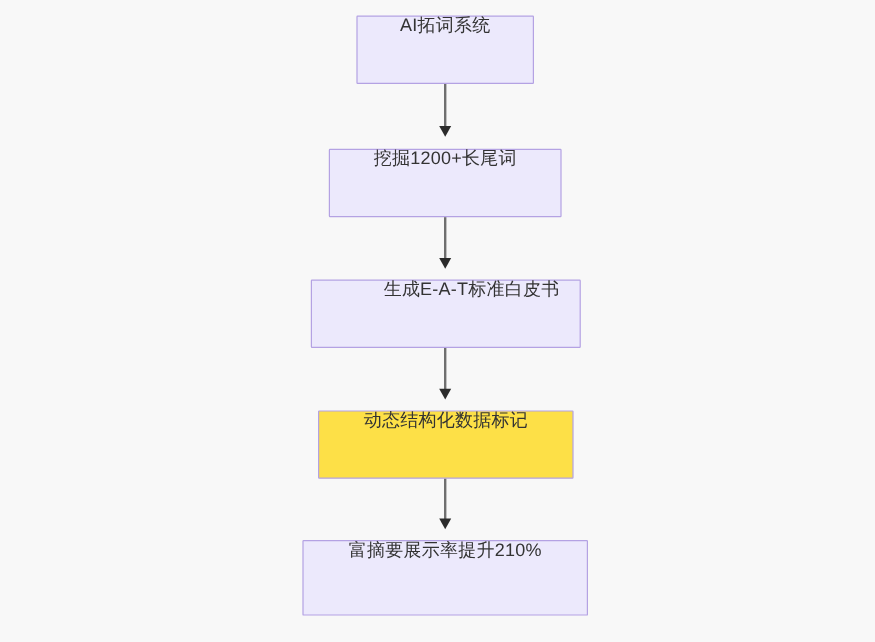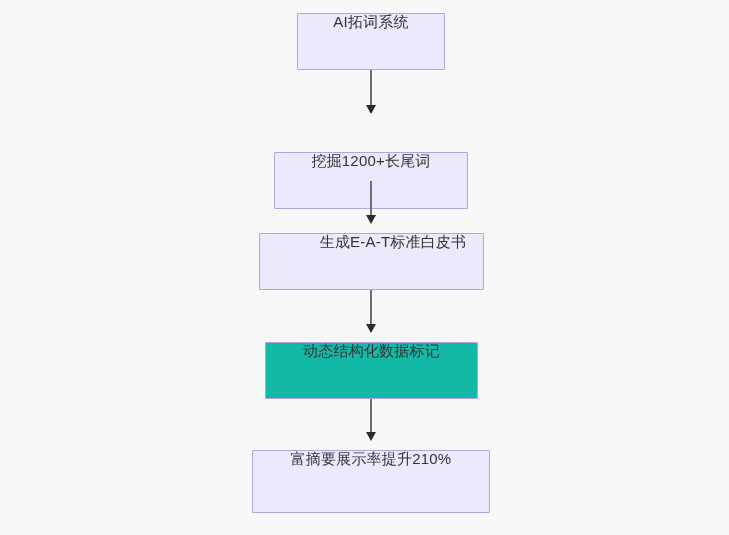--- a/index.html
+++ b/index.html
@@ -66,39 +66,39 @@
 
   <div class="node" id="node-1" style="left: 297px; top: 13px; width: 148px; height: 57px; background: rgb(236, 233, 252); border-color: rgb(180, 162, 227); color: rgb(51, 51, 51);">
     <span class="node-label">AI拓词系统</span>
   </div>
 
   <div class="edge" id="edge-1" style="left: 371px; top: 70px; width: 2px; height: 44px; margin-left: -1px;">
     <div class="edge-line" style="height: 36px; background: rgb(111, 111, 111);"></div>
     <div class="edge-head" style="top: 35px; border-top-color: rgb(43, 43, 43);"></div>
   </div>
 
-  <div class="node" id="node-2" style="left: 274px; top: 124px; width: 194px; height: 57px; background: rgb(236, 233, 252); border-color: rgb(180, 162, 227); color: rgb(51, 51, 51); margin-top: 28px;">
+  <div class="node" id="node-2" style="left: 274px; top: 124px; width: 194px; height: 57px; background: rgb(236, 233, 252); border-color: rgb(180, 162, 227); color: rgb(51, 51, 51);">
     <span class="node-label">挖掘1200+长尾词</span>
   </div>
 
   <div class="edge" id="edge-2" style="left: 371px; top: 181px; width: 2px; height: 43px; margin-left: -1px;">
     <div class="edge-line" style="height: 35px; background: rgb(111, 111, 111);"></div>
     <div class="edge-head" style="top: 34px; border-top-color: rgb(43, 43, 43);"></div>
   </div>
 
   <div class="node" id="node-3" style="left: 259px; top: 233px; width: 225px; height: 57px; background: rgb(236, 233, 252); border-color: rgb(180, 162, 227); color: rgb(51, 51, 51); padding-left: 43px;">
     <span class="node-label">生成E-A-T标准白皮书</span>
   </div>
 
   <div class="edge" id="edge-3" style="left: 371px; top: 290px; width: 2px; height: 43px; margin-left: -1px;">
     <div class="edge-line" style="height: 35px; background: rgb(111, 111, 111);"></div>
     <div class="edge-head" style="top: 34px; border-top-color: rgb(43, 43, 43);"></div>
   </div>
 
-  <div class="node" id="node-4" style="left: 265px; top: 342px; width: 213px; height: 57px; background: #14b8a6; border-color: rgb(180, 162, 227); color: rgb(51, 51, 51);">
+  <div class="node" id="node-4" style="left: 265px; top: 342px; width: 213px; height: 57px; background: #fde047; border-color: rgb(180, 162, 227); color: rgb(51, 51, 51);">
     <span class="node-label">动态结构化数据标记</span>
   </div>
 
   <div class="edge" id="edge-4" style="left: 371px; top: 399px; width: 2px; height: 42px; margin-left: -1px;">
     <div class="edge-line" style="height: 34px; background: rgb(111, 111, 111);"></div>
     <div class="edge-head" style="top: 33px; border-top-color: rgb(43, 43, 43);"></div>
   </div>
 
   <div class="node" id="node-5" style="left: 252px; top: 450px; width: 238px; height: 63px; background: rgb(236, 233, 252); border-color: rgb(180, 162, 227); color: rgb(51, 51, 51);">
     <span class="node-label">富摘要展示率提升210%</span>

